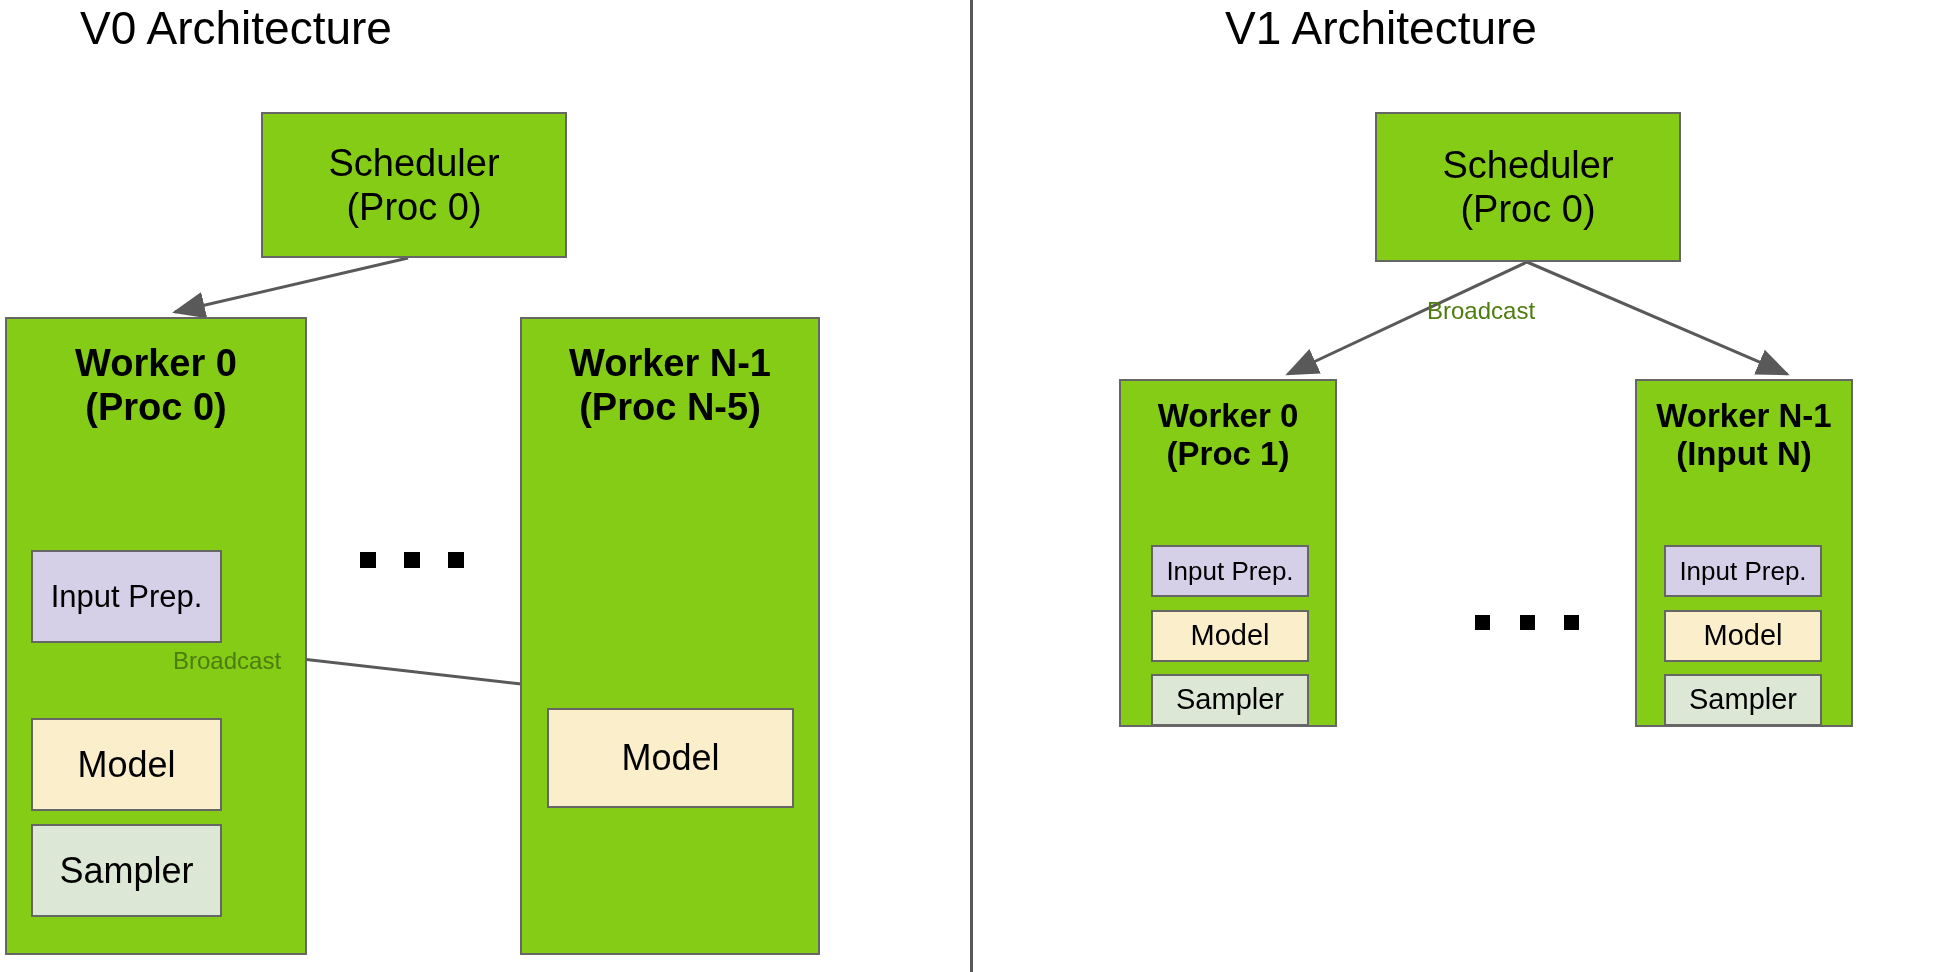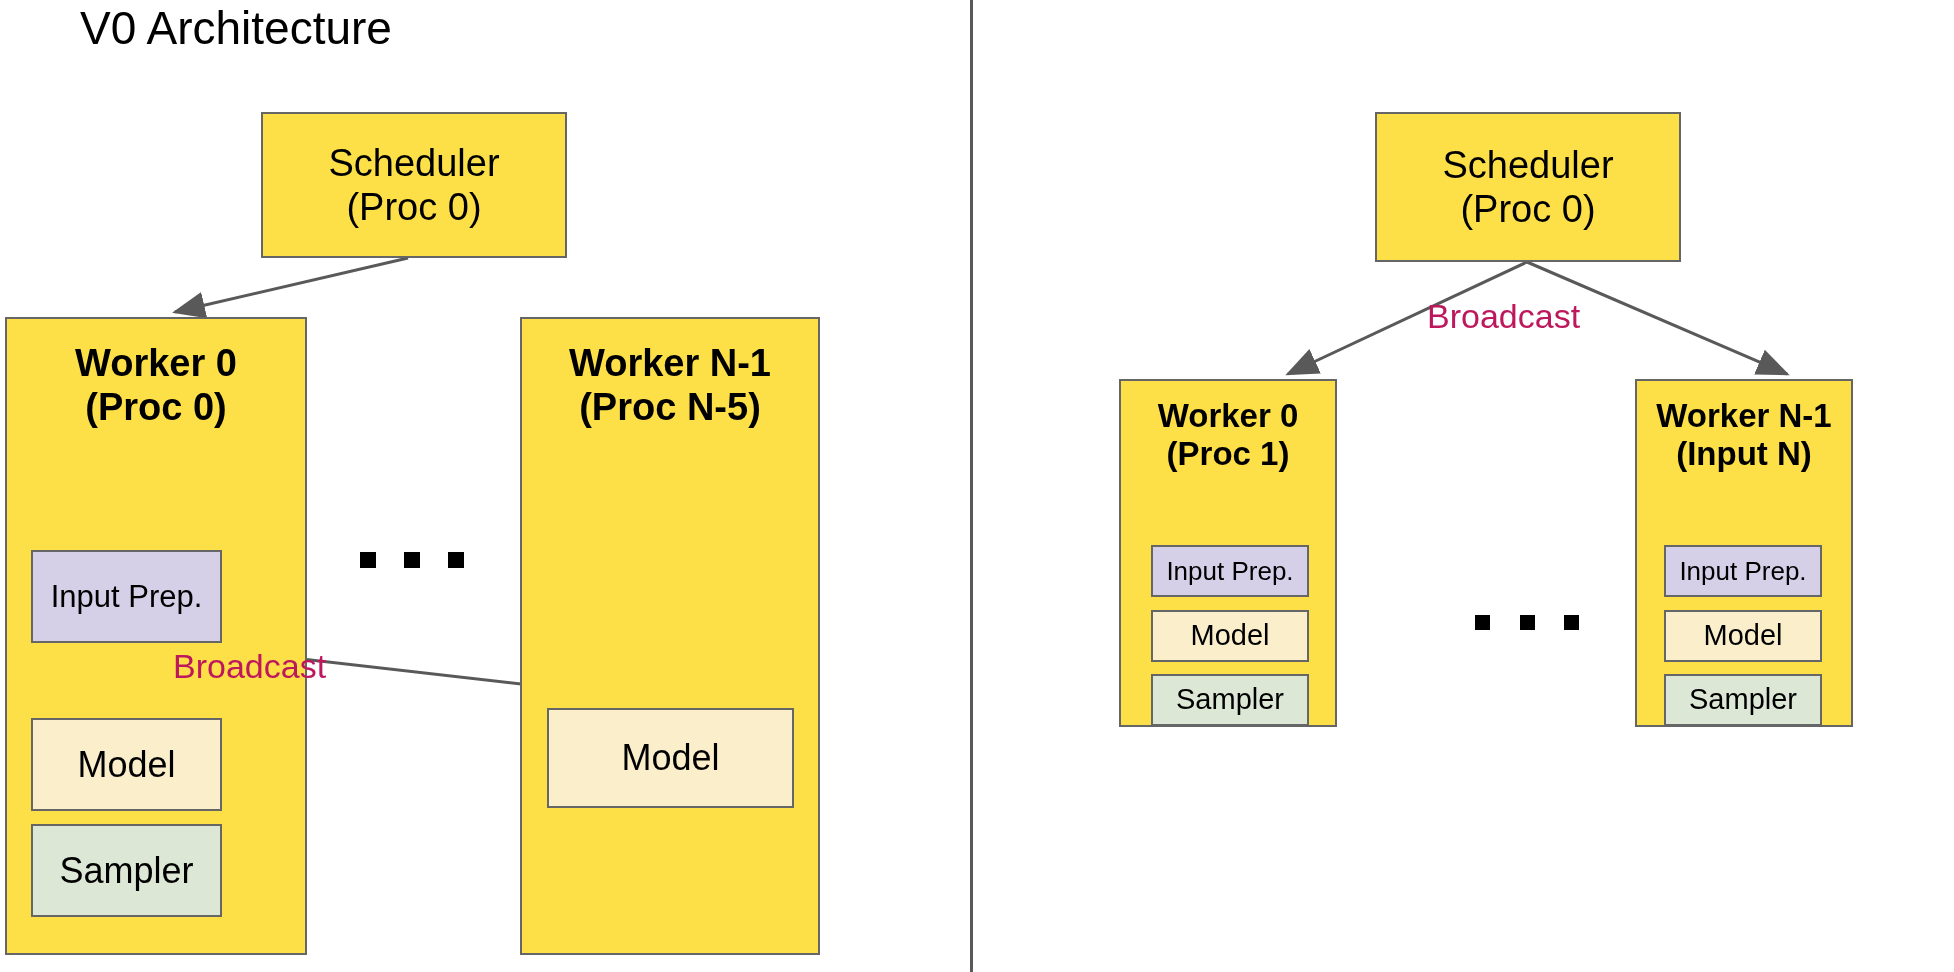--- a/index.html
+++ b/index.html
@@ -32,21 +32,21 @@
     box-sizing: border-box;
     border: 2px solid #666666;
     color: #000000;
     display: flex;
     flex-direction: column;
     align-items: center;
     justify-content: center;
     text-align: center;
     line-height: 1.16;
   }
-  .box-gray   { background: #fde047; }
+  .box-gray   { background: #84cc16; }
   .box-purple { background: #d6cfe8; }
   .box-yellow { background: #fbeecb; }
   .box-green  { background: #dce8d5; }
 
   .container-box {
     justify-content: flex-start;
     font-weight: bold;
   }
   .container-label {
     width: 100%;
@@ -59,22 +59,22 @@
     display: flex;
     align-items: center;
     justify-content: space-between;
   }
   .ellipsis span {
     display: block;
     background: #000000;
   }
   .edge-label {
     position: absolute;
-    font-size: 34px;
-    color: #be185d;
+    font-size: 24px;
+    color: #4d7c0f;
     white-space: nowrap;
   }
   svg.arrows {
     position: absolute;
     left: 0;
     top: 0;
     width: 1954px;
     height: 972px;
     pointer-events: none;
     overflow: visible;
@@ -129,20 +129,21 @@
     <span style="width:16px; height:16px;"></span>
   </div>
 
   <div class="box box-gray container-box" style="left:520px; top:317px; width:300px; height:638px; font-size:38px; padding-top:22px;">
     <div class="container-label">Worker N-1</div>
     <div class="container-label">(Proc N-5)</div>
   </div>
 
   <div class="box box-yellow" style="left:547px; top:708px; width:247px; height:100px; font-size:36px;">Model</div>
 
+  <div class="panel-title" style="left:1225px; top:4px; width:600px;">V1 Architecture</div>
 
   <div class="box box-gray" style="left:1375px; top:112px; width:306px; height:150px; font-size:38px;">
     <div>Scheduler</div>
     <div>(Proc 0)</div>
   </div>
 
   <div class="edge-label" style="left:1427px; top:297px;">Broadcast</div>
 
   <div class="box box-gray container-box" style="left:1119px; top:379px; width:218px; height:348px; font-size:33px; padding-top:16px;">
     <div class="container-label">Worker 0</div>

